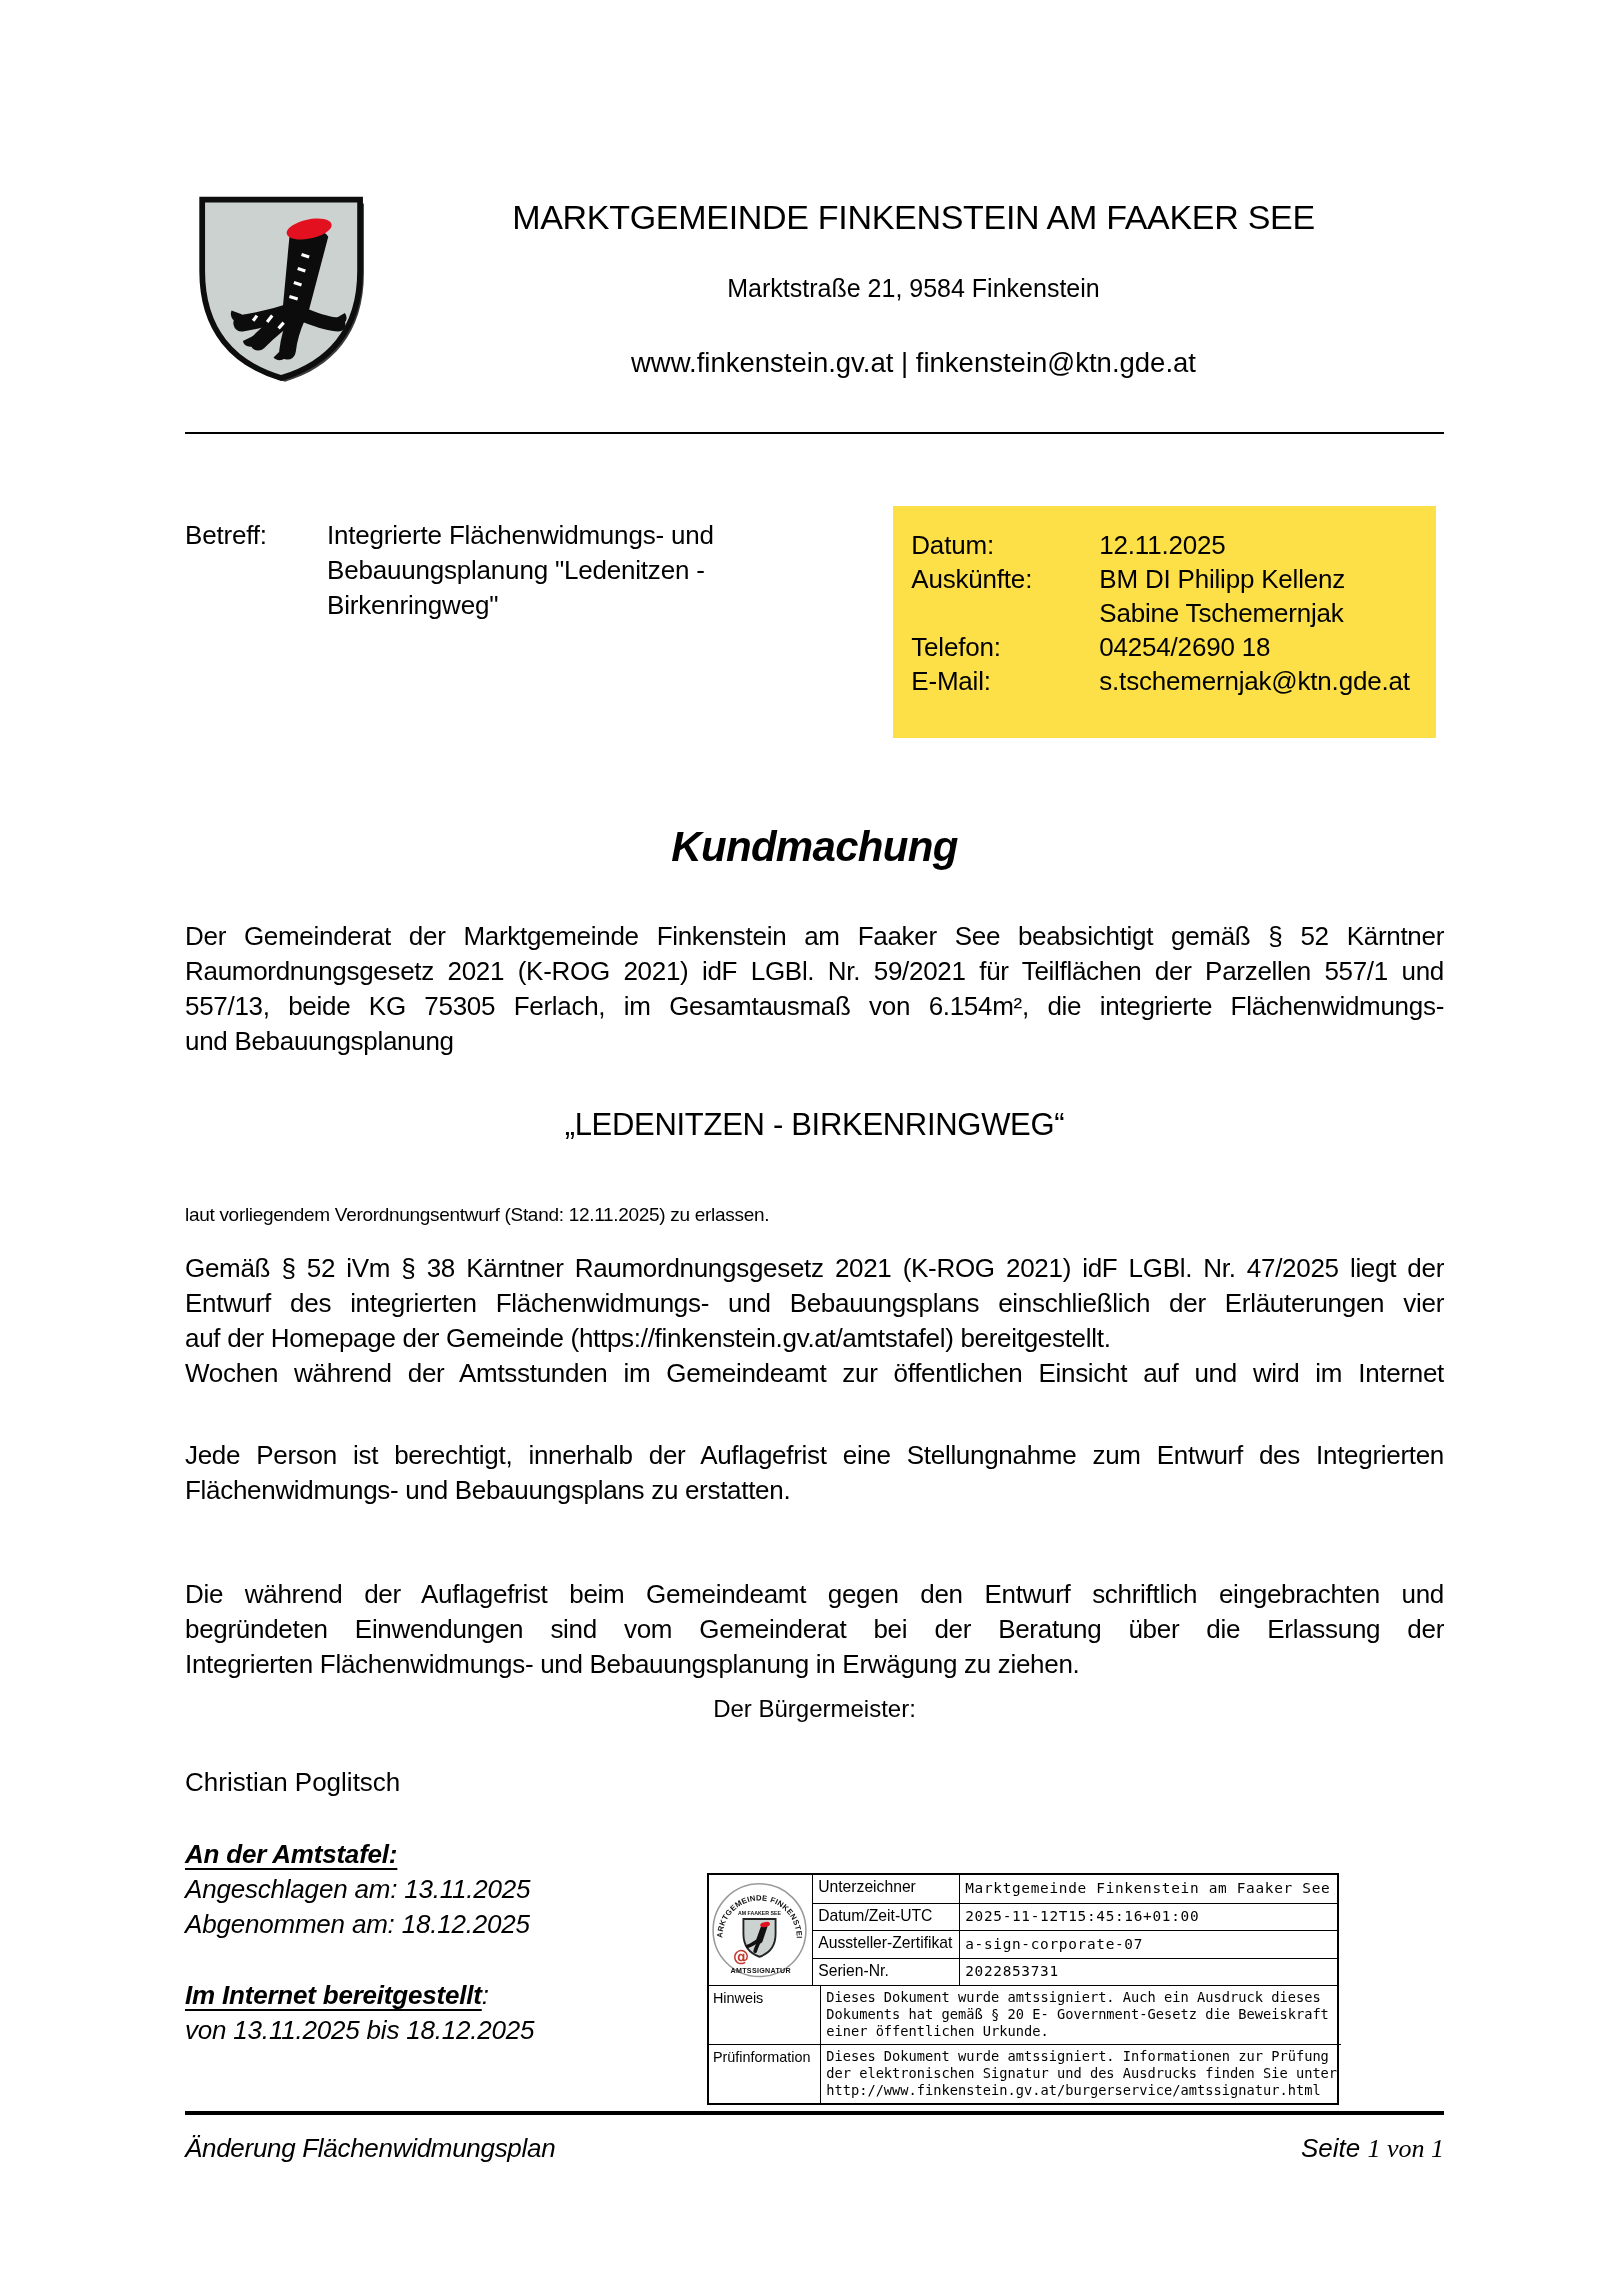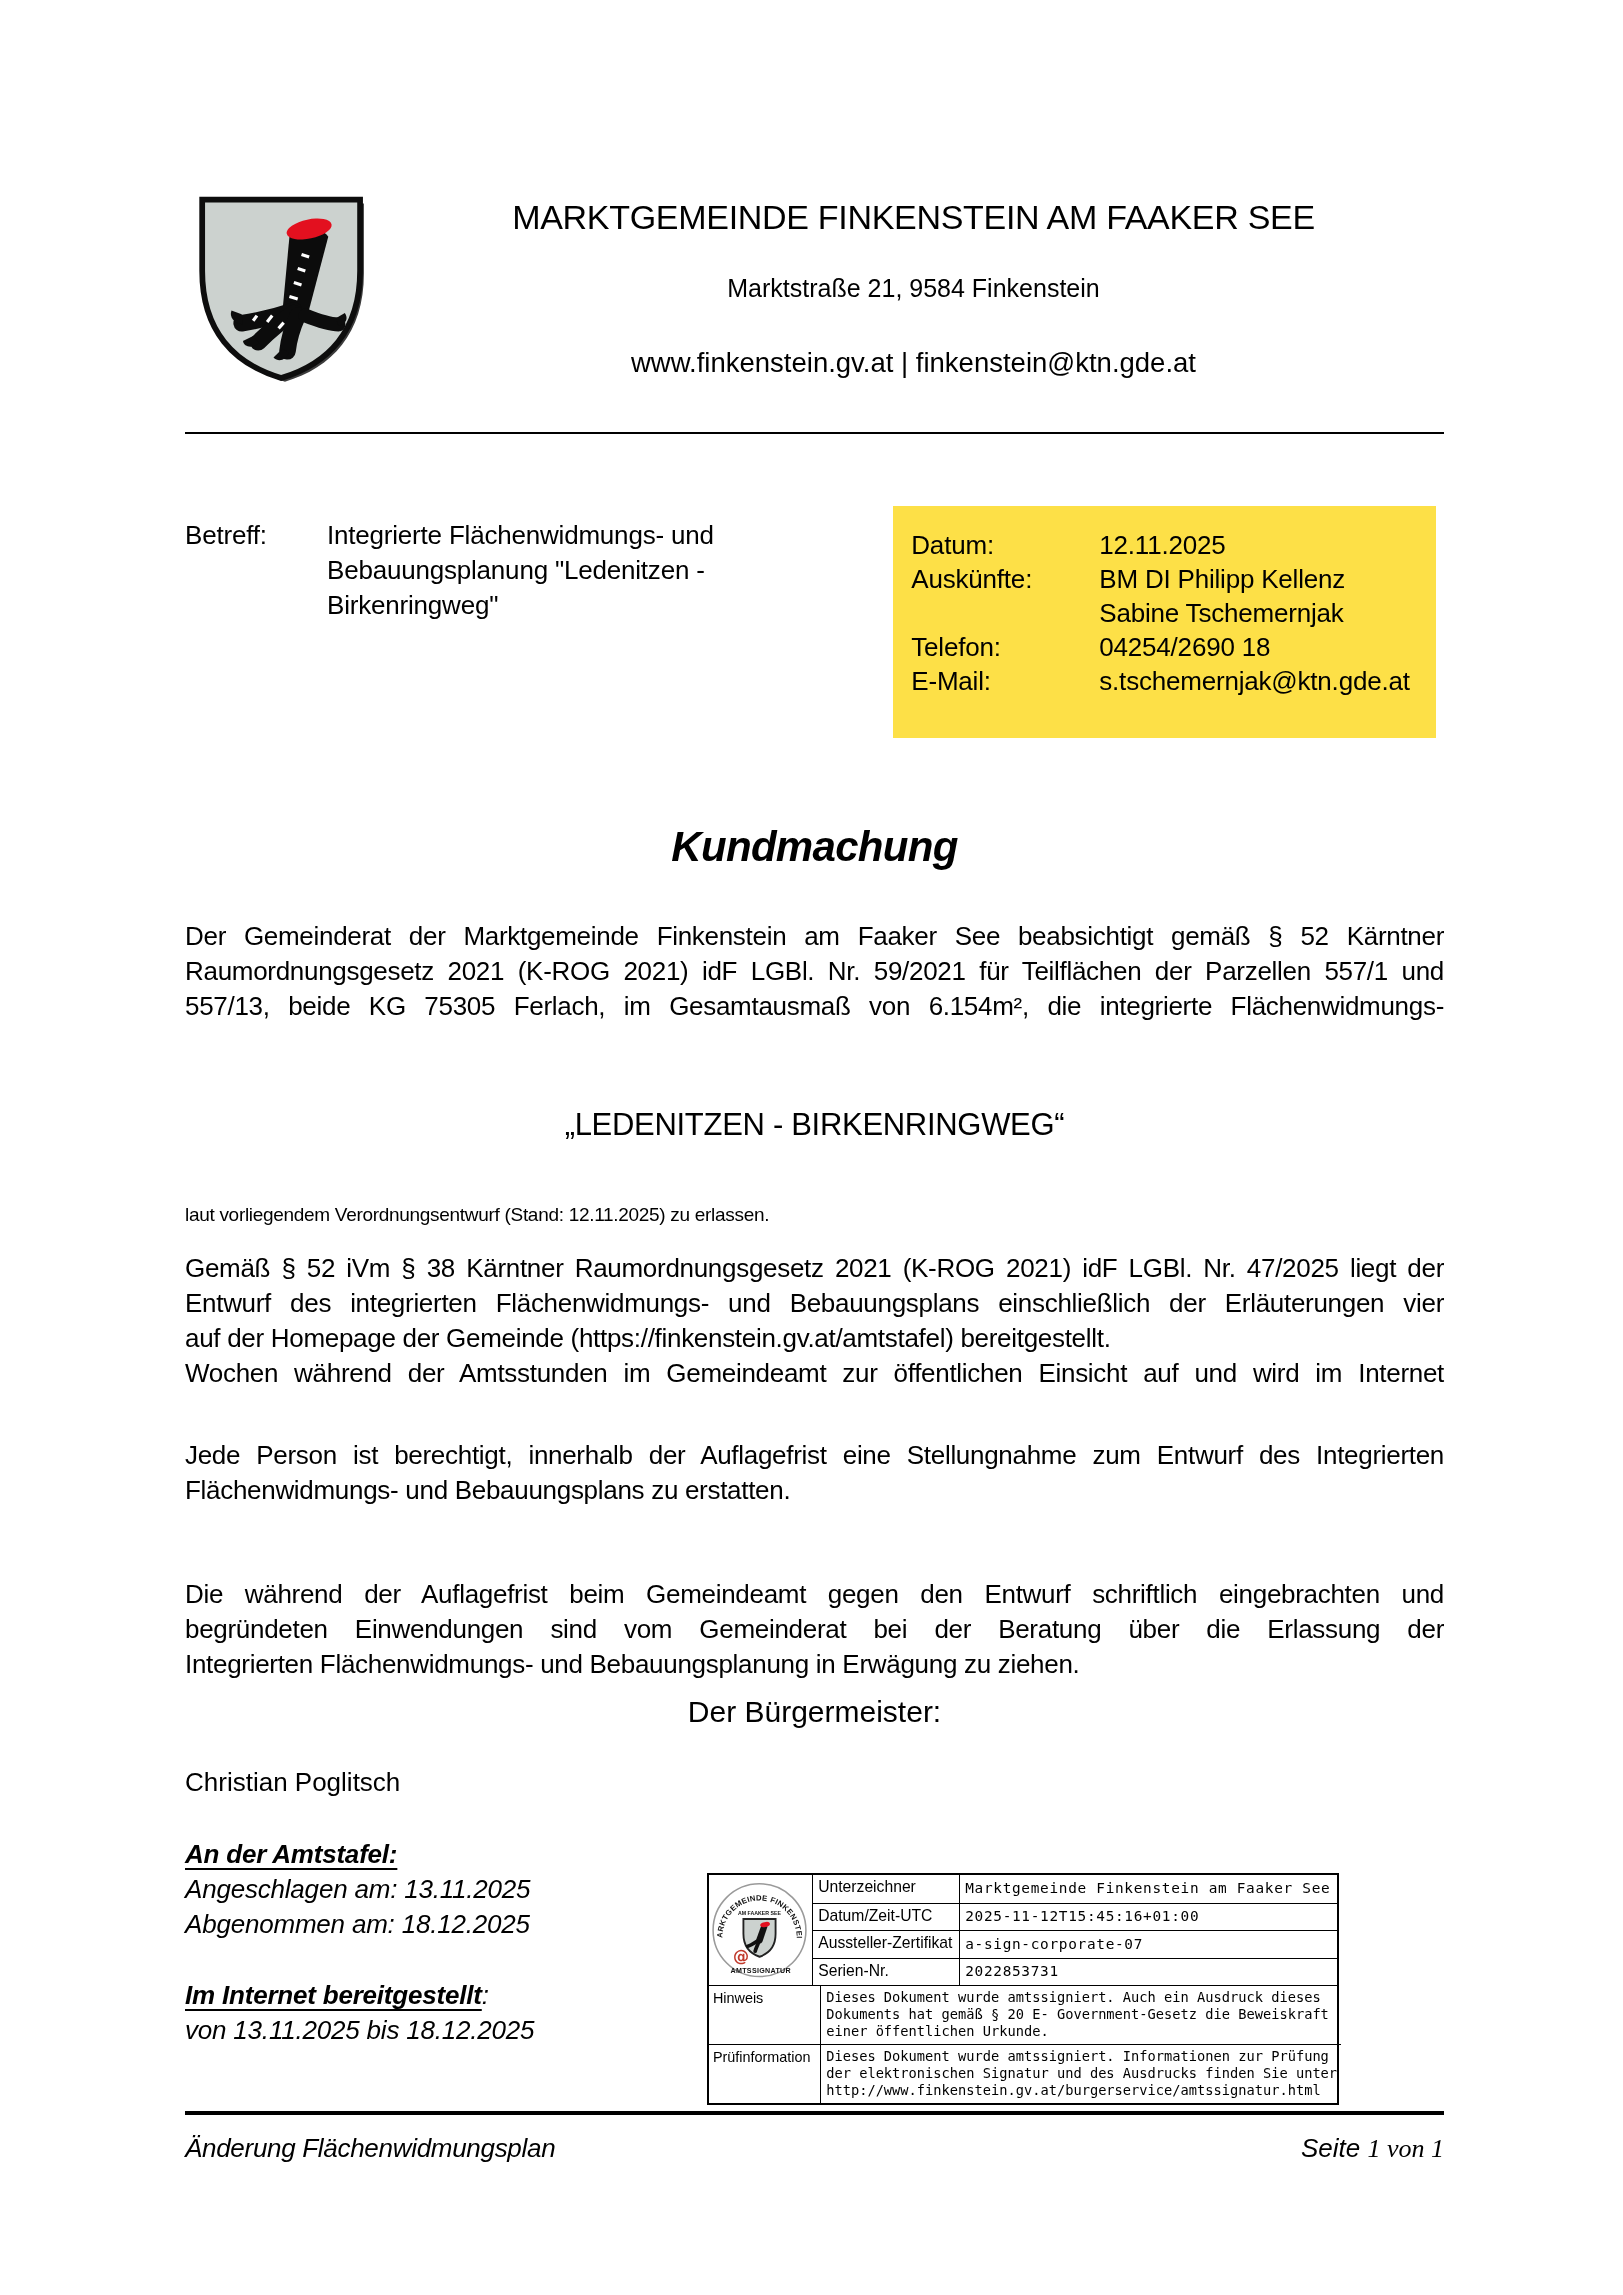--- a/index.html
+++ b/index.html
@@ -31,21 +31,21 @@
   .para{left:185px;width:1259px;font-size:26px;line-height:35px;letter-spacing:-0.3px;}
   .pline{text-align:justify;text-align-last:justify;}
   .pline.last{text-align-last:left;}
   .nojust .pline{text-align:left;text-align-last:left;}
   .p1{top:919px;}
   .project{left:185px;top:1107px;width:1259px;text-align:center;font-size:31px;letter-spacing:-0.3px;}
   .laut{left:185px;top:1204px;width:1259px;font-size:19px;letter-spacing:-0.3px;}
   .p2{top:1251px;}
   .p3{top:1438px;}
   .p4{top:1577px;}
-  .mayor-role{left:185px;top:1695px;width:1259px;text-align:center;font-size:30px;}
+  .mayor-role{left:185px;top:1695px;width:1259px;text-align:center;font-size:24px;}
   .mayor-name{left:185px;top:1767px;width:1259px;text-align:left;font-size:26px;}
 
   
   .post{left:185px;width:589px;font-size:26px;font-style:italic;letter-spacing:-0.2px;white-space:nowrap;}
   .post-h{font-weight:bold;text-decoration:underline;text-decoration-thickness:2px;text-underline-offset:4.6px;}
   .post1{top:1839px;}
   .post2{top:1874px;}
   .post3{top:1909px;}
   .post4{top:1980px;}
   .post5{top:2015px;}
@@ -142,20 +142,21 @@
       <div>E-Mail:</div>
       <div>s.tschemernjak@ktn.gde.at</div>
     </div>
   </div>
 
   <div class="abs doc-title">Kundmachung</div>
   <div class="abs para p1">
       <div class="pline">Der Gemeinderat der Marktgemeinde Finkenstein am Faaker See beabsichtigt gemäß § 52 Kärntner</div>
       <div class="pline">Raumordnungsgesetz 2021 (K-ROG 2021) idF LGBl. Nr. 59/2021 für Teilflächen der Parzellen 557/1 und</div>
       <div class="pline">557/13, beide KG 75305 Ferlach, im Gesamtausmaß von 6.154m², die integrierte Flächenwidmungs-</div>
+      <div class="pline last">und Bebauungsplanung</div>
     </div>
   <div class="abs project">„LEDENITZEN - BIRKENRINGWEG“</div>
   <div class="abs laut">laut vorliegendem Verordnungsentwurf (Stand: 12.11.2025) zu erlassen.</div>
   <div class="abs para p2">
       <div class="pline">Gemäß § 52 iVm § 38 Kärntner Raumordnungsgesetz 2021 (K-ROG 2021) idF LGBl. Nr. 47/2025 liegt der</div>
       <div class="pline">Entwurf des integrierten Flächenwidmungs- und Bebauungsplans einschließlich der Erläuterungen vier</div>
       <div class="pline last">auf der Homepage der Gemeinde (https://finkenstein.gv.at/amtstafel) bereitgestellt.</div>
       <div class="pline">Wochen während der Amtsstunden im Gemeindeamt zur öffentlichen Einsicht auf und wird im Internet</div>
     </div>
   <div class="abs para p3">

